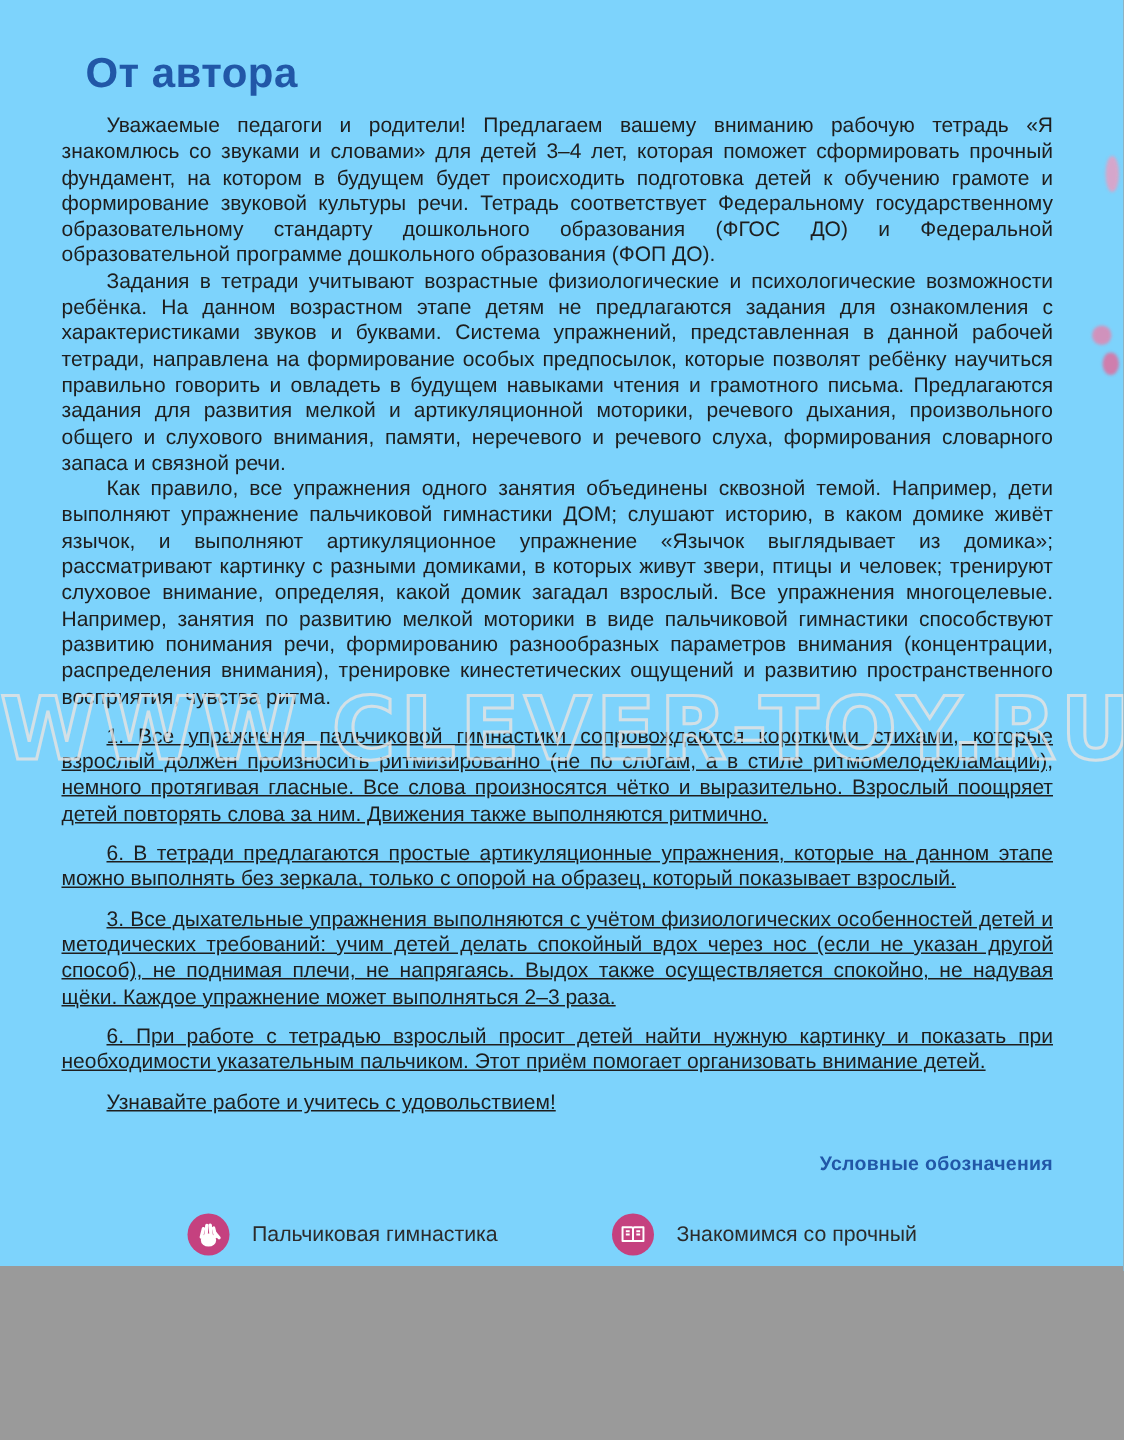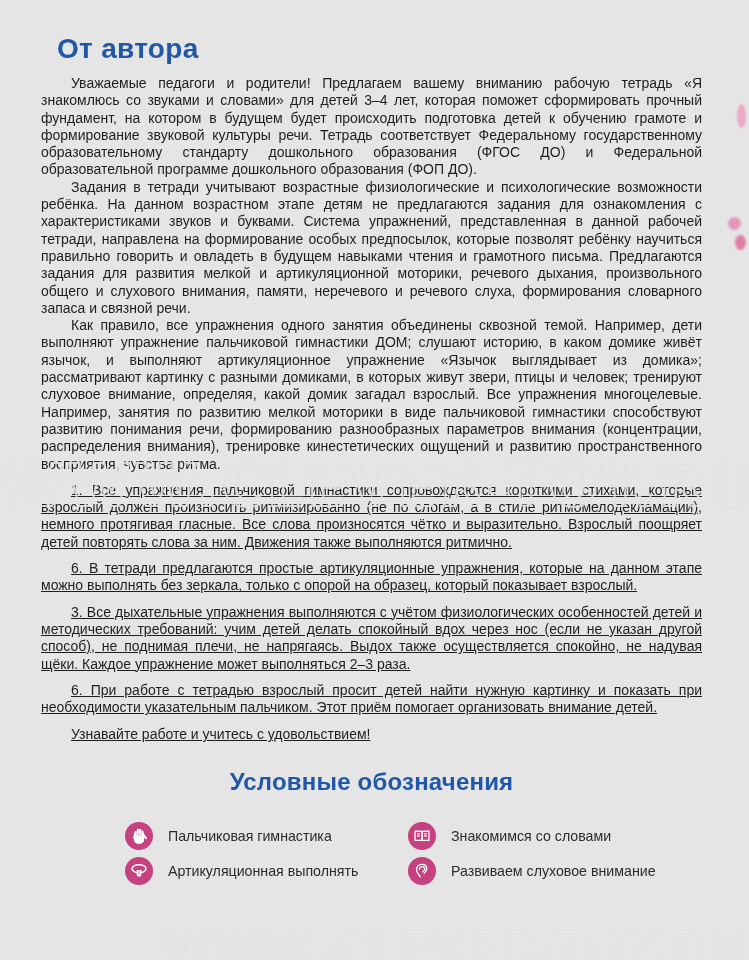--- a/index.html
+++ b/index.html
@@ -1,20 +1,20 @@
 <!DOCTYPE html>
 <html lang="ru"><head>
 <meta charset="utf-8">
 <style>
   html,body{margin:0;padding:0;background:#9a9a9a;}
   .page{
     position:relative;
-    width:749px;height:960px;
+    width:749px;height:844px;
     margin:0 auto;
-    background:#e5e5e5;
+    background:#7dd3fc;
     overflow:hidden;
     font-family:"Liberation Sans","DejaVu Sans",sans-serif;
     color:#1e1e1e;
   }
   .content{
     position:absolute;
     left:41px;top:33px;
     width:661px;
   }
   .page-title{
@@ -36,23 +36,23 @@
     font-weight:bold;
     margin:14px 0 4px 0;
     text-indent:30px;
   }
   .body-text p.spaced{margin-top:9px;text-decoration:underline;}
   .closing{margin-top:10px !important;}
   .legend{
     margin-top:24px;
   }
   .legend-title{
-    text-align:center;
+    text-align:right;
     color:#2157a7;
-    font-size:24px;
+    font-size:13px;
     font-weight:bold;
     margin:0 0 26px 0;
     letter-spacing:.2px;
   }
   .legend-grid{
     display:grid;
     grid-template-columns:283px auto;
     row-gap:7px;
     padding-left:84px;
   }
@@ -151,21 +151,21 @@
               <g fill="none" stroke="#ffffff" stroke-width="1.8" stroke-linejoin="round">
                 <path d="M5.5 8.5 h8 a1.5 1.5 0 0 1 1.5 1.5 v11 h-9.5 z"></path>
                 <path d="M24.5 8.5 h-8 a1.5 1.5 0 0 0 -1.5 1.5 v11 h9.5 z"></path>
                 <line x1="8.5" y1="12" x2="12" y2="12"></line>
                 <line x1="8.5" y1="15" x2="12" y2="15"></line>
                 <line x1="18" y1="12" x2="21.5" y2="12"></line>
                 <line x1="18" y1="15" x2="21.5" y2="15"></line>
               </g>
             </svg>
           </span>
-          <span class="llabel">Знакомимся со словами</span>
+          <span class="llabel">Знакомимся со прочный</span>
         </div>
 
         <div class="legend-item">
           <span class="licon">
             <svg width="22" height="22" viewBox="0 0 30 30">
               <ellipse cx="15" cy="12" rx="9.5" ry="5.5" fill="none" stroke="#ffffff" stroke-width="2"></ellipse>
               <path d="M11.8 13.5 h6.4 v6.2 a3.2 3.2 0 0 1 -6.4 0 z" fill="#ffffff"></path>
               <line x1="15" y1="14" x2="15" y2="20" stroke="#c5417f" stroke-width="1"></line>
             </svg>
           </span>

